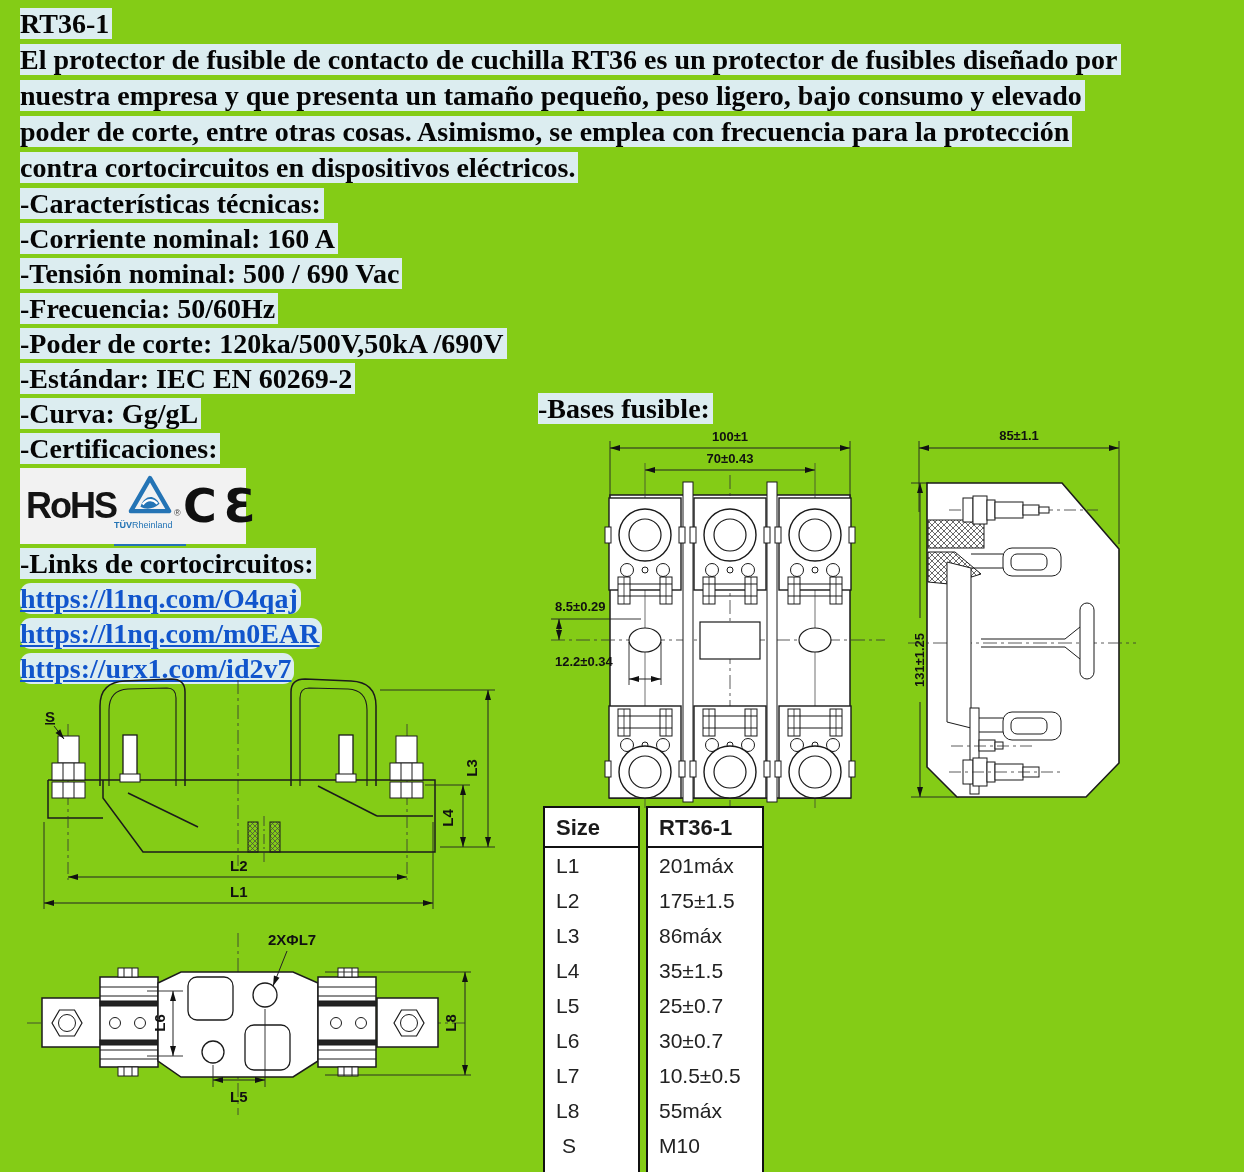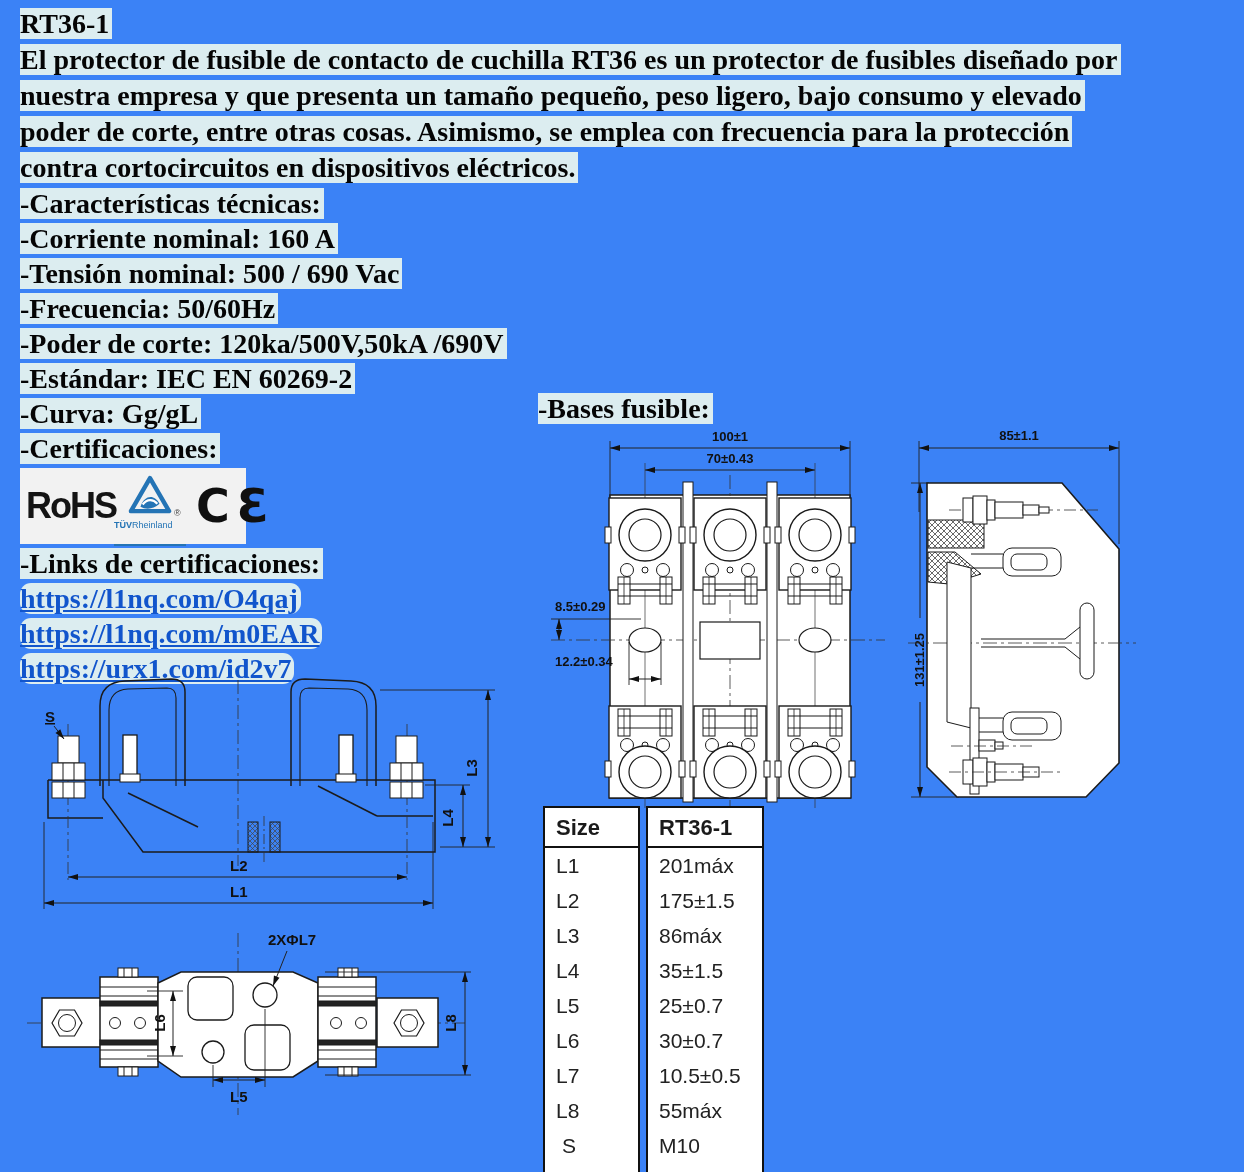--- a/index.html
+++ b/index.html
@@ -1,36 +1,36 @@
 <!DOCTYPE html>
 <html><head>
 <meta charset="utf-8">
 <style>
   html,body{margin:0;padding:0;background:#fff;}
-  .page{position:relative;width:1244px;height:1172px;background:#3b82f6;overflow:hidden;
+  .page{position:relative;width:1244px;height:1172px;background:#84cc16;overflow:hidden;
         font-family:"Liberation Serif",serif;color:#000;}
   .textcol{position:absolute;left:20px;top:6px;}
   .line{white-space:nowrap;font-weight:bold;font-size:28px;line-height:36px;color:#050505;}
   .line.spec{line-height:35px;}
   .hl{background:#dcedf0;padding:0 3px 0 0;}
   a.hl{color:#1155cc;text-decoration:underline;font-weight:bold;border-radius:11px;}
   .logos{position:relative;width:226px;height:76px;background:#f2f2f2;margin:2px 0 2px 0;
          display:flex;align-items:center;}
   .rohs{font-family:"Liberation Sans",sans-serif;font-weight:700;font-size:36px;
         letter-spacing:-2px;color:#141414;line-height:76px;padding-left:6px;}
   .tuv{position:relative;width:66px;height:76px;flex:0 0 auto;}
   .tuv svg{position:absolute;left:12px;top:6px;}
   .tuvtext{position:absolute;left:-2px;top:52px;width:72px;text-align:left;
            font-family:"Liberation Sans",sans-serif;font-size:9px;color:#2474b5;
            border-bottom:2px solid #2474b5;padding-bottom:14px;white-space:nowrap;}
   .tuvtext b{font-weight:700;}
   .tuvreg{position:absolute;left:58px;top:40px;font-size:9px;color:#444;
           font-family:"Liberation Sans",sans-serif;}
   .ce{font-family:"DejaVu Sans",sans-serif;font-weight:700;font-size:46px;color:#101010;
-      letter-spacing:7px;line-height:76px;margin-left:14px;}
+      letter-spacing:7px;line-height:76px;margin-left:1px;}
   .bases{position:absolute;left:538px;top:391px;}
   .drawing{position:absolute;}
   .tbox{position:absolute;top:806px;height:431px;border:2.5px solid #111;box-sizing:border-box;
         background:#fff;font-family:"Liberation Sans",sans-serif;}
   .t1{left:543px;width:97px;}
   .t2{left:646px;width:118px;}
   .th{height:38px;line-height:40px;padding-left:11px;font-weight:700;font-size:22px;color:#1a1a1a;
       border-bottom:2.5px solid #111;}
   .trow{height:35px;line-height:35px;padding-left:11px;font-size:21px;color:#222;}
   .trow.center{padding-left:17px;}
@@ -65,21 +65,21 @@
           <path d="M30,5 L56,50 L4,50 Z" fill="none" stroke="#2474b5" stroke-width="6" stroke-linejoin="round"></path>
           <path d="M17,44 C22,28 36,26 43,40 C34,48 24,48 17,44 Z" fill="#2474b5"></path>
           <path d="M20,41 C26,33 34,33 40,40" fill="none" stroke="#fff" stroke-width="3"></path>
         </svg>
         <span class="tuvreg">®</span>
         <span class="tuvtext"><b>TÜV</b><span>Rheinland</span></span>
       </span>
       <span class="ce">CƐ</span>
     </div>
 
-    <div class="line spec"><span class="hl">-Links de certificaciones:</span></div>
+    <div class="line spec"><span class="hl">-Links de cortocircuitos:</span></div>
     <div class="line spec"><a href="#" class="hl">https://l1nq.com/O4qaj</a></div>
     <div class="line spec"><a href="#" class="hl">https://l1nq.com/m0EAR</a></div>
     <div class="line spec"><a href="#" class="hl">https://urx1.com/id2v7</a></div>
   </div>
 
   <div class="bases line"><span class="hl">-Bases fusible:</span></div>
 
   <svg class="drawing" style="left:543px;top:423px;" width="350" height="390" viewBox="0 0 350 390">
     <defs>
       <marker id="arA" viewBox="0 0 12 8" markerWidth="12" markerHeight="8" refX="11" refY="4" orient="auto-start-reverse" markerUnits="userSpaceOnUse">

